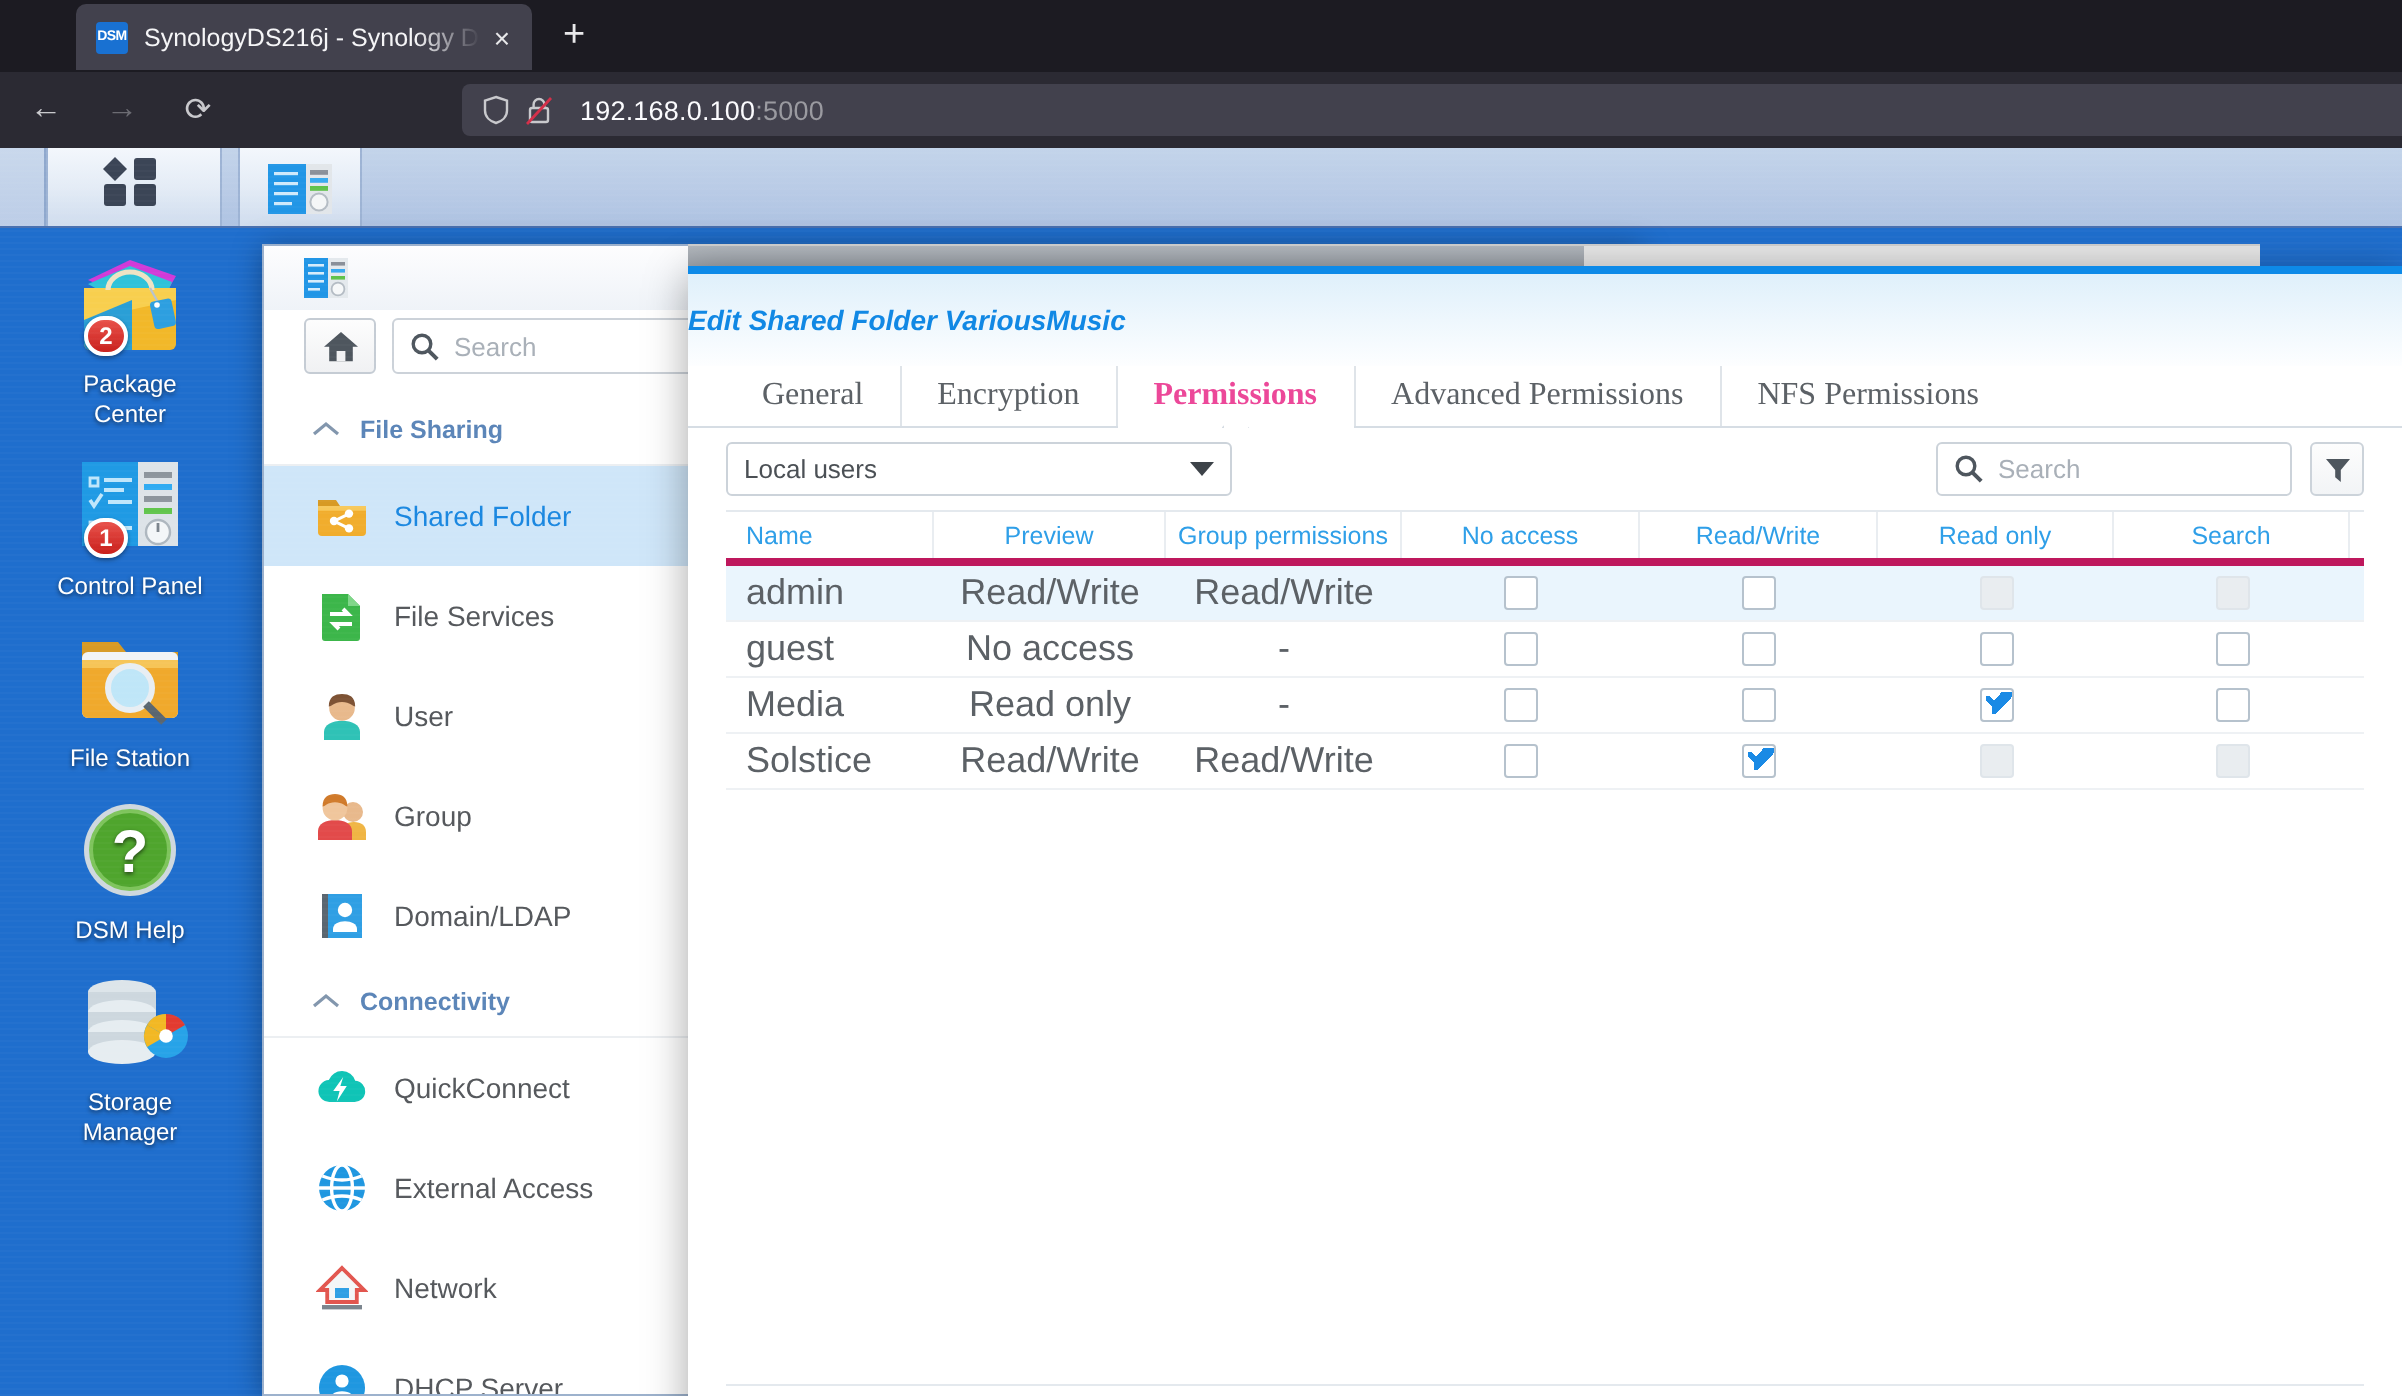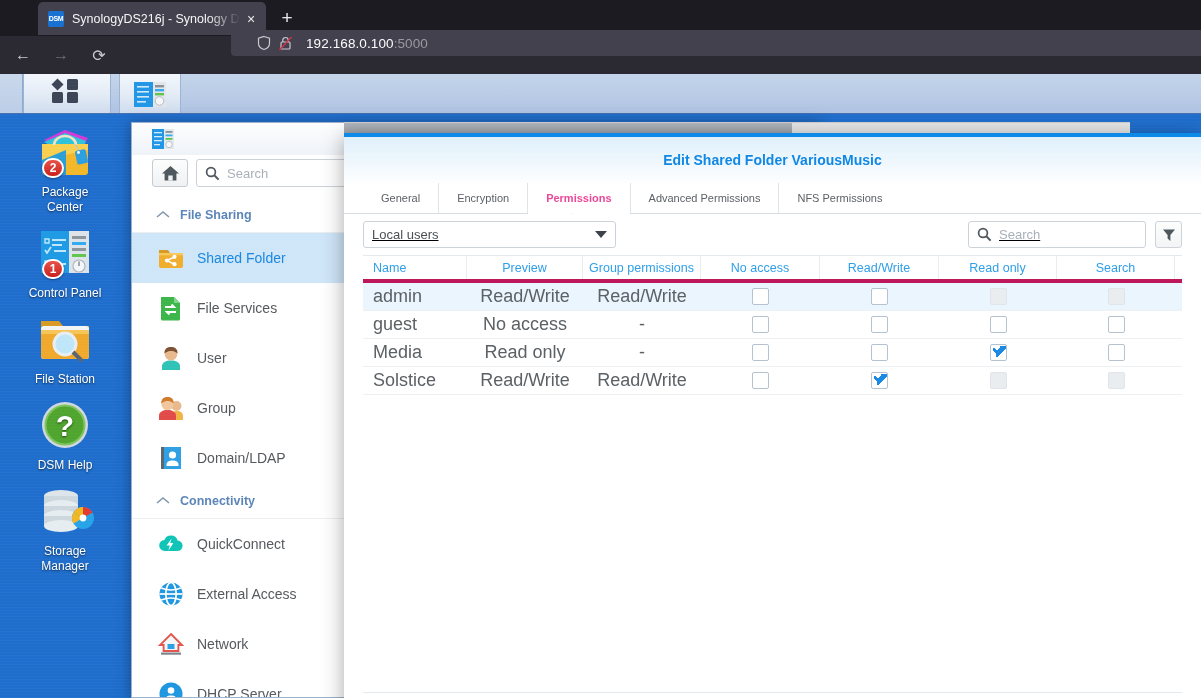--- a/index.html
+++ b/index.html
@@ -46,23 +46,23 @@
     background: #2b2a33;
     display: flex; align-items: center;
   }
   .navbtn {
     width: 30px; height: 30px; margin-left: 8px; color: #c9c9cd;
     display: flex; align-items: center; justify-content: center;
     font-size: 16px;
   }
   .navbtn.disabled { color: #6c6c73; }
   .urlbar {
-    position: absolute; left: 231px; top: 30px; width: 970px; height: 26px;
+    position: absolute; left: 231px; top: 42px; width: 970px; height: 26px;
     background: #42414d; border-radius: 4px 0 0 4px;
-    display: flex; align-items: center; padding-left: 24px;
+    display: flex; align-items: center; padding-left: 8px;
   }
   .url-shield { width: 18px; height: 16px; flex: 0 0 18px; }
   .url-lock   { width: 22px; height: 16px; flex: 0 0 22px; margin-left: 3px;}
   .url-text {
     font-size: 13.5px; color: #9a9aa0; margin-left: 8px; letter-spacing: 0.1px;
   }
   .url-text b { color: #fbfbfe; font-weight: normal; }
 
   
   .desktop {
@@ -163,47 +163,47 @@
     position: absolute; left: 0; top: 0; height: 11px; width: 448px;
     background: linear-gradient(#b2b7bd, #9ba1a8);
   }
   .dialog {
     position: absolute; left: 0; top: 11px; width: 857px; height: 639px;
     background: #fff; border-top: 4px solid #0d8ae8;
     box-shadow: 0 4px 20px rgba(0,0,0,.35);
   }
   .dialog-head {
     height: 46px; background: linear-gradient(#dff0fb, #fdfeff);
-    display: flex; align-items: center; justify-content: center;
+    display: flex; align-items: center;  font-style: italic;
   }
   .dialog-title { color: #1188e4; font-size: 14px; font-weight: bold; }
 
   .tabstrip {
     height: 31px; position: relative; display: flex; align-items: stretch;
     padding-left: 19px; border-bottom: 1px solid #d6dde4;
   }
   .tabitem {
     padding: 0 18px; display: flex; align-items: center;
-    font-size: 11px; color: #5c6166;
-    border-left: 1px solid #dfe4e9; position: relative;
+    font-size: 16px; color: #5c6166;
+    border-left: 1px solid #dfe4e9; position: relative; font-family: Liberation Serif, serif;
   }
   .tabitem:first-child { border-left: none; }
   .tabitem.active { color: #ec4899; font-weight: bold; }
   .tabitem.active::after {
     content: ""; position: absolute; left: 50%; bottom: -1px;
     margin-left: -7px; width: 12px; height: 7px; background: #fff;
     clip-path: polygon(50% 0, 100% 100%, 0 100%);
     border-left: 1px solid #d6dde4; border-right: 1px solid #d6dde4;
   }
   .tabitem.active::before {
     content:""; position:absolute; left:0; right:0; bottom:-1px; height:1px; background:#fff;
   }
 
   .filter-row {
-    height: 41px; display: flex; align-items: center; padding: 0 19px; text-decoration: underline;
+    height: 41px; display: flex; align-items: center; padding: 0 19px;
   }
   .combo {
     width: 253px; height: 27px; border: 1px solid #ccd3da; border-radius: 3px;
     background: #fff; display: flex; align-items: center; padding: 0 8px;
     font-size: 13px; color: #4b5055; justify-content: space-between;
   }
   .caret { width: 0; height: 0; border-left: 6px solid transparent;
            border-right: 6px solid transparent; border-top: 7px solid #3d4349; }
   .filter-spacer { flex: 1 1 auto; }
   .dlg-searchbox {

